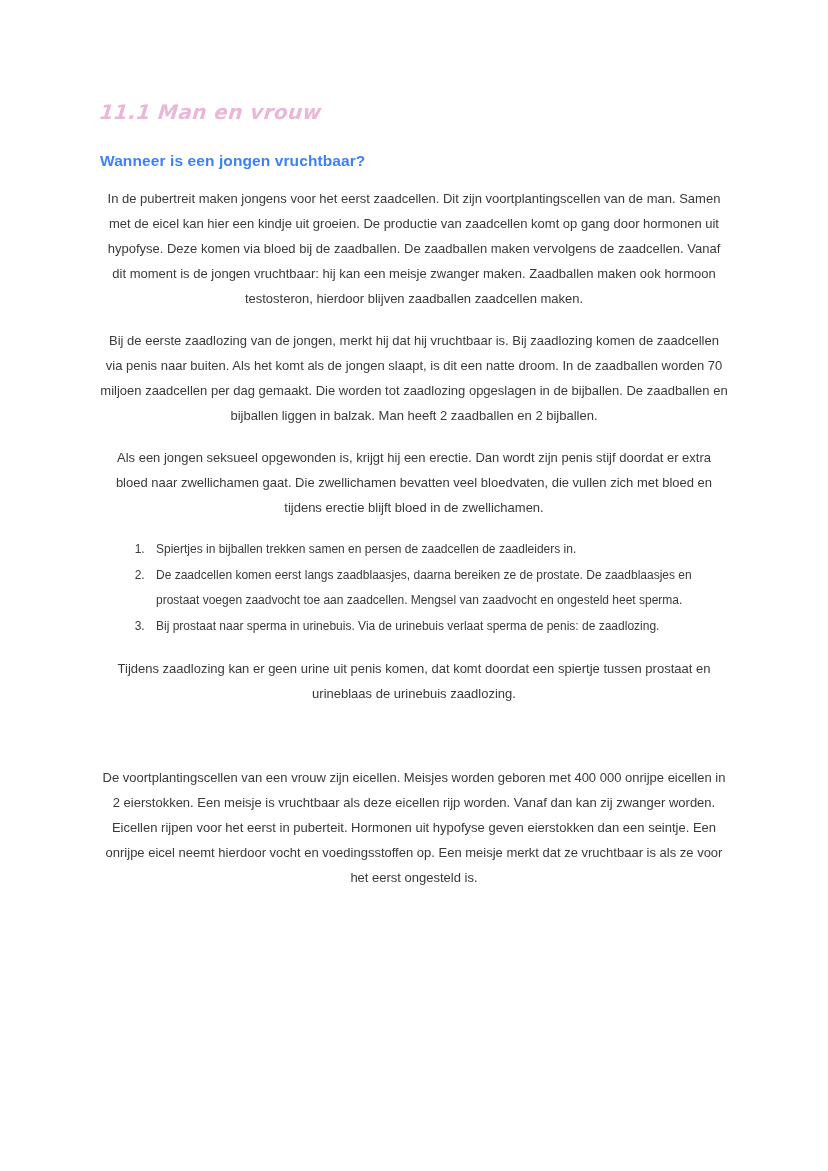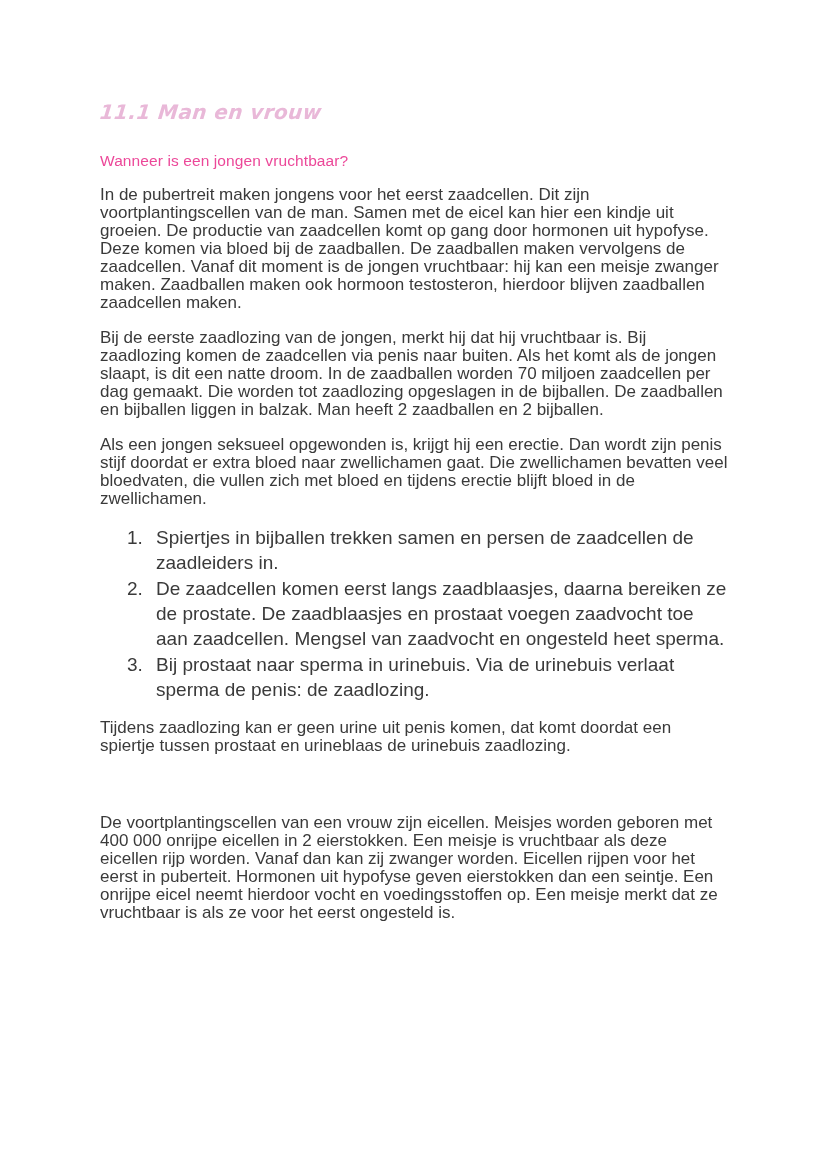--- a/index.html
+++ b/index.html
@@ -26,39 +26,39 @@
     font-size: 20px;
     font-weight: bold;
     font-style: italic;
     color: #e9b8d8;
     letter-spacing: 0.4px;
     margin: 0 0 28px 0;
     transform: skewX(-6deg);
   }
   .section-heading {
     font-size: 15.5px;
-    color: #ec4899;
-    font-weight: normal;
+    color: #3b82f6;
+    font-weight: bold;
     margin: 0 0 16px 0;
     letter-spacing: 0.1px;
   }
   .section-heading.second {
     margin-top: 0;
   }
   p.body-text {
-    font-size: 17px;
-    line-height: 18px;
+    font-size: 13px;
+    line-height: 25px;
     color: #3a3a3a;
     margin: 0 0 17px 0;
-    text-align: left;
+    text-align: center;
   }
   ol.steps {
     margin: 0 0 17px 0;
     padding-left: 48px;
-    font-size: 19px;
+    font-size: 12px;
     line-height: 25px;
     color: #3a3a3a;
   }
   ol.steps li {
     margin-bottom: 1px;
     padding-left: 8px;
   }
   .gap {
     height: 42px;
   }

